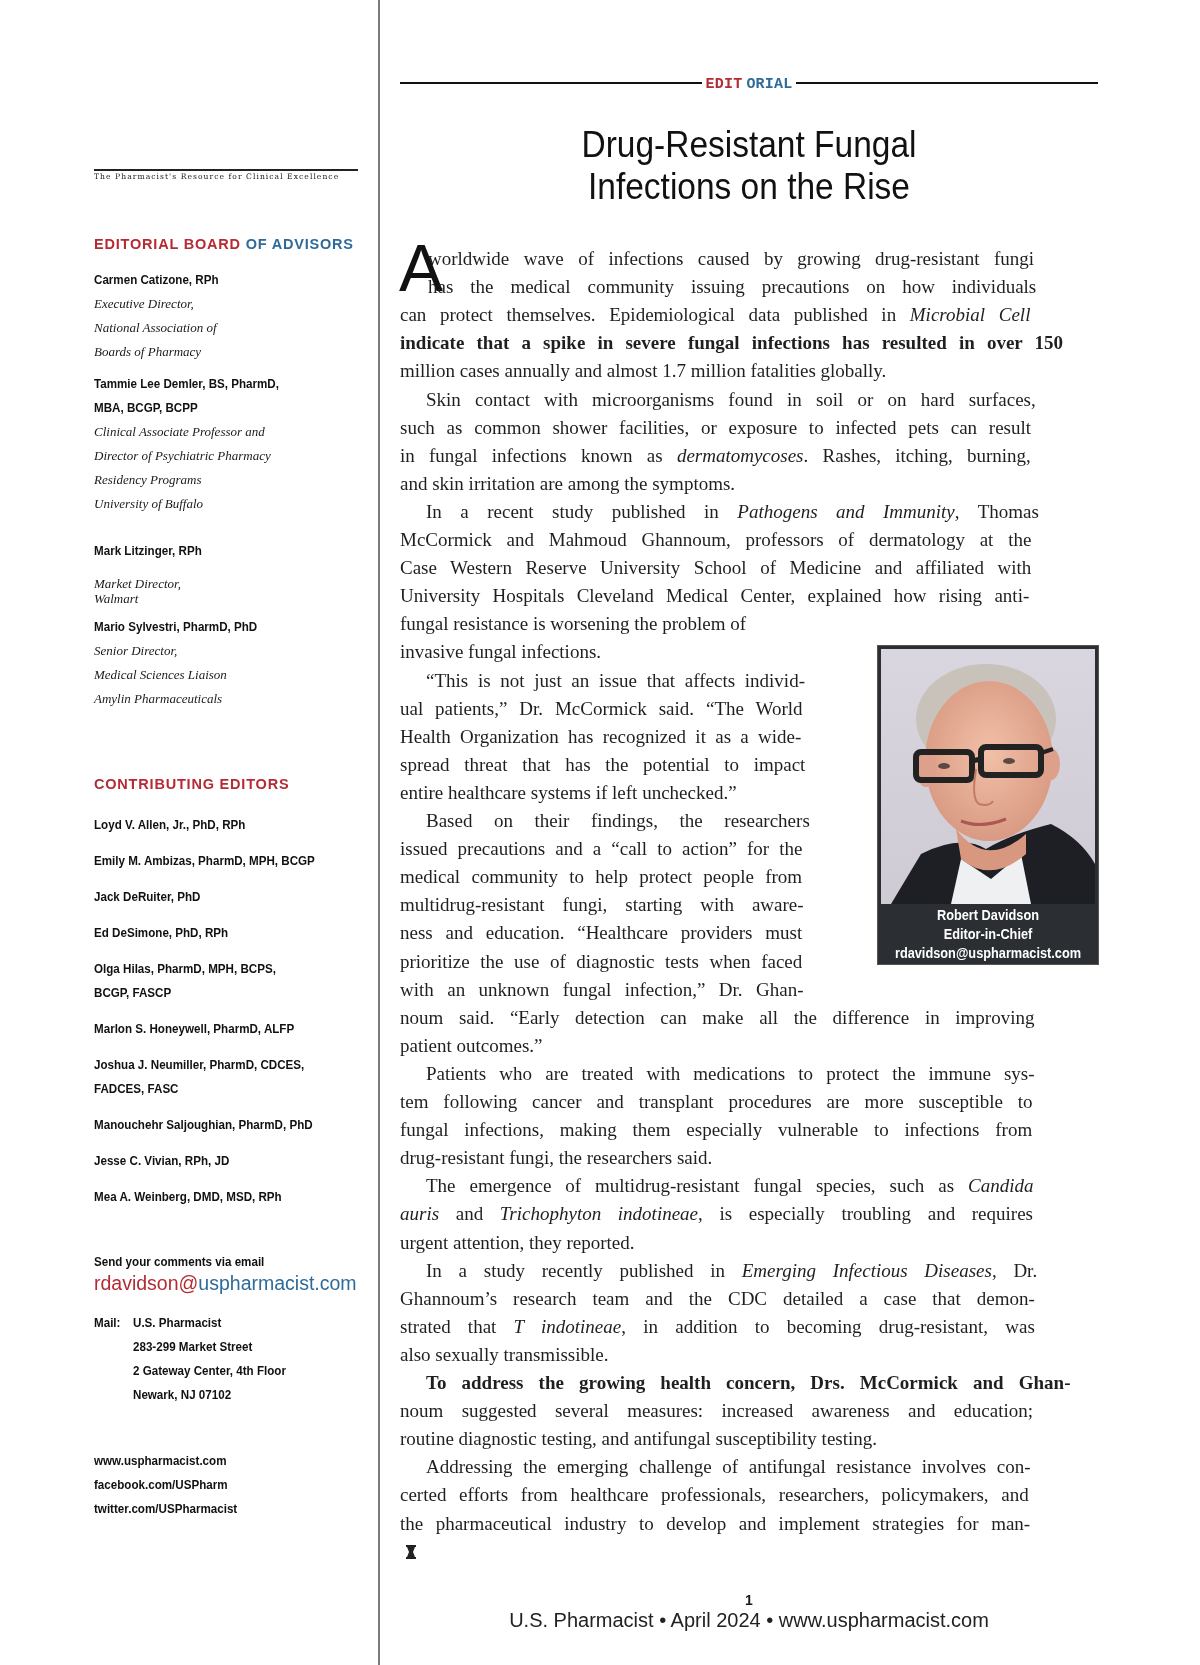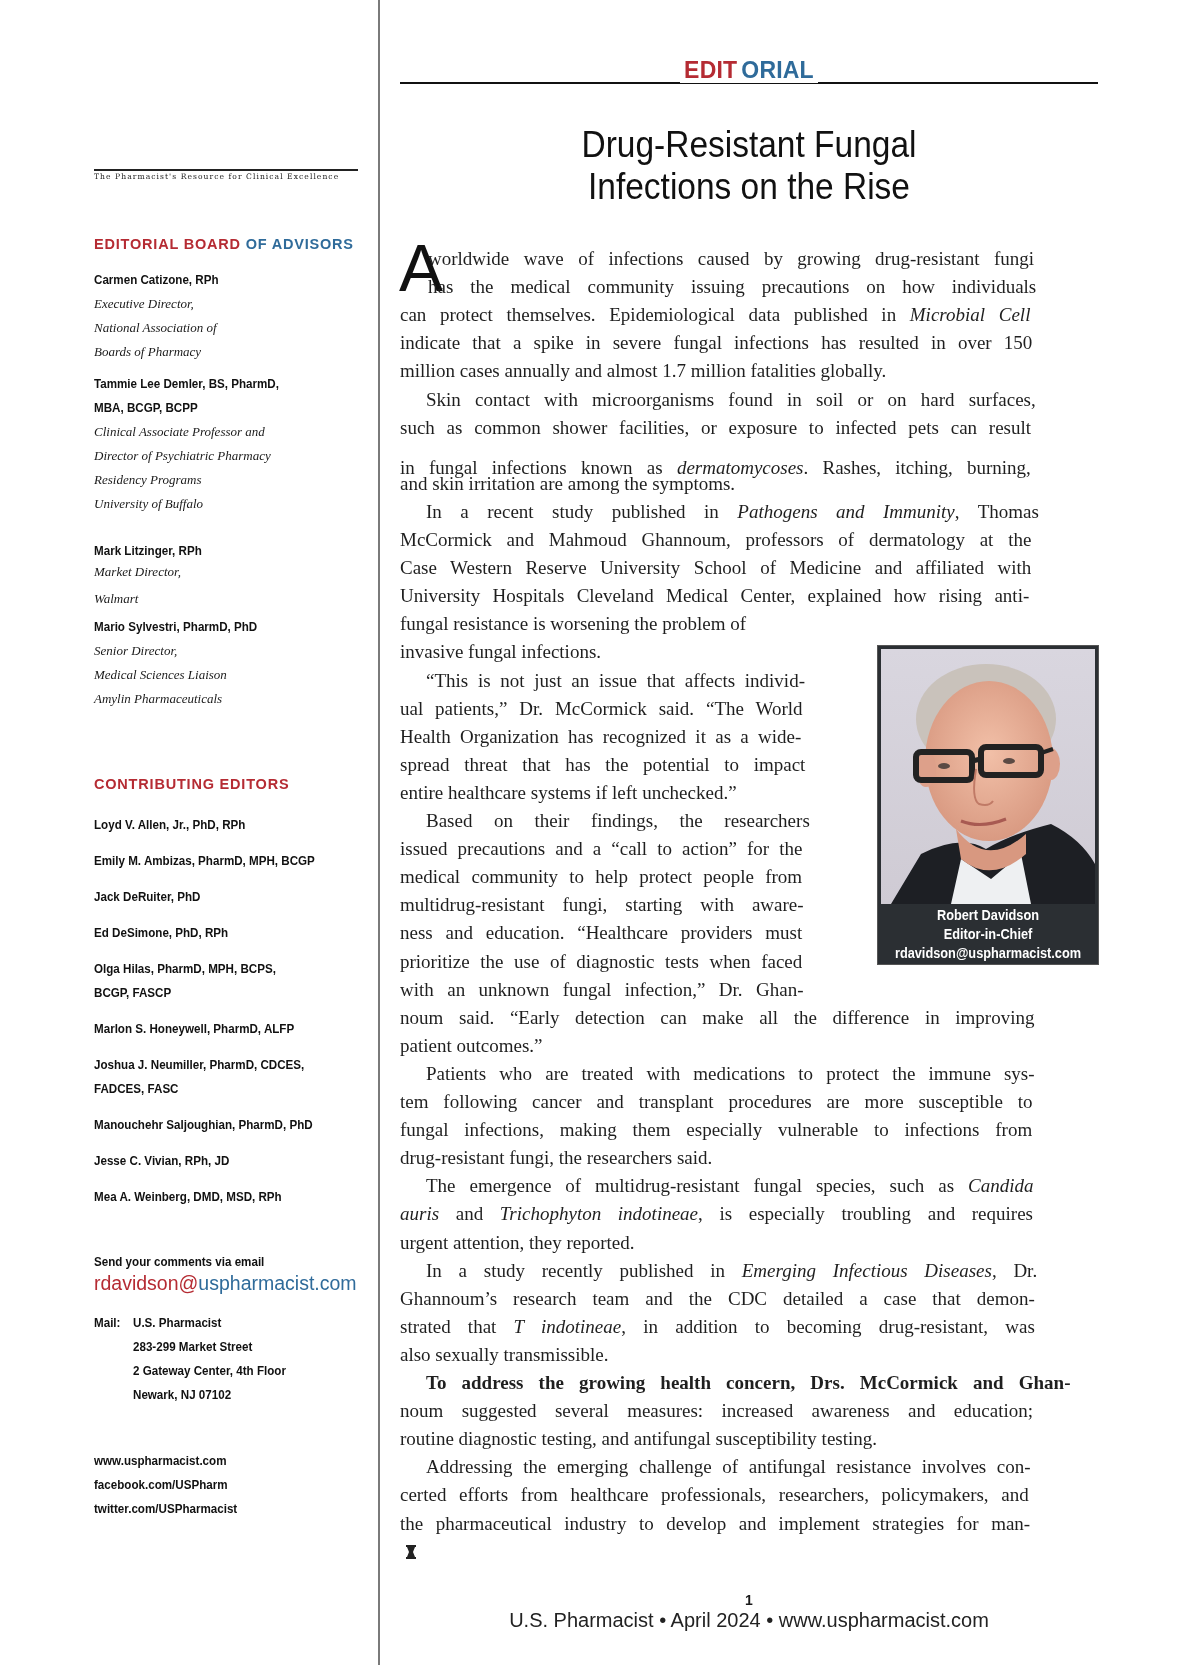--- a/index.html
+++ b/index.html
@@ -15,21 +15,21 @@
   .sec-head { position: absolute; left: 94px; font-family: "Liberation Sans", sans-serif; font-weight: bold; font-size: 14.5px; letter-spacing: 0.8px; white-space: nowrap; }
   .red { color: #b52b33; }
   .blue { color: #2f6b9a; }
 
   .cond { font-family: "Liberation Sans", sans-serif; font-weight: bold; font-size: 13.5px; color: #111; transform-origin: left top; transform: scaleX(0.86); white-space: nowrap; line-height: 24px; }
   .ital { font-family: Liberation Serif, serif; font-style: italic; font-size: 13px; color: #1a1a1a; white-space: nowrap; line-height: 24px; }
   .sb { position: absolute; left: 94px; }
 
   
   .head-rule { position: absolute; left: 400px; top: 82px; width: 698px; height: 2px; background: #111; }
-  .kicker { position: absolute; left: 400px; top: 57px; width: 698px; text-align: center; font-family: Liberation Sans, sans-serif; font-weight: bold; font-size: 23px; letter-spacing: 0.2px; line-height: 26px; }
+  .kicker { position: absolute; left: 400px; top: 72px; width: 698px; text-align: center; font-family: Liberation Mono, monospace; font-weight: bold; font-size: 15px; letter-spacing: 0.2px; line-height: 26px; }
   .kicker span { background: #fff; padding: 0 2px; }
   .title { position: absolute; left: 400px; top: 124px; width: 698px; text-align: center; font-family: "Liberation Sans", sans-serif; font-size: 36px; line-height: 42px; color: #111; transform: scaleX(0.93); transform-origin: center top; }
 
   .body-line { position: absolute; font-family: "Liberation Serif", serif; font-size: 19px; color: #1f1f1f; white-space: nowrap; line-height: 28px; }
   .body-line i { font-style: italic; }
   .dropcap { position: absolute; left: 399px; top: 238px; font-family: "Liberation Sans", sans-serif; font-size: 66px; line-height: 60px; color: #111; }
 
   .photo { position: absolute; left: 877px; top: 645px; width: 220px; height: 318px; background: #2b2f33; border: 1px solid #555; }
   .photo-img { position: absolute; left: 3px; top: 3px; width: 214px; height: 255px; overflow: hidden; background: linear-gradient(180deg, #d9d6df 0%, #cfcbd4 100%); }
   .photo-cap { position: absolute; left: 0; top: 260px; width: 220px; text-align: center; color: #fff; font-family: "Liberation Sans", sans-serif; font-weight: bold; font-size: 14.5px; line-height: 19px; }
@@ -56,21 +56,21 @@
     <div class="sb ital" style="top: 292px;">Executive Director,</div>
     <div class="sb ital" style="top: 316px;">National Association of</div>
     <div class="sb ital" style="top: 340px;">Boards of Pharmacy</div>
     <div class="sb cond" style="top: 372px;">Tammie Lee Demler, BS, PharmD,</div>
     <div class="sb cond" style="top: 396px;">MBA, BCGP, BCPP</div>
     <div class="sb ital" style="top: 420px;">Clinical Associate Professor and</div>
     <div class="sb ital" style="top: 444px;">Director of Psychiatric Pharmacy</div>
     <div class="sb ital" style="top: 468px;">Residency Programs</div>
     <div class="sb ital" style="top: 492px;">University of Buffalo</div>
     <div class="sb cond" style="top: 539px;">Mark Litzinger, RPh</div>
-    <div class="sb ital" style="top: 560px;">Market Director,</div>
+    <div class="sb ital" style="top: 572px;">Market Director,</div>
     <div class="sb ital" style="top: 587px;">Walmart</div>
     <div class="sb cond" style="top: 615px;">Mario Sylvestri, PharmD, PhD</div>
     <div class="sb ital" style="top: 639px;">Senior Director,</div>
     <div class="sb ital" style="top: 663px;">Medical Sciences Liaison</div>
     <div class="sb ital" style="top: 687px;">Amylin Pharmaceuticals</div>
   </div>
 
 <div class="sec-head red" style="top:776px">CONTRIBUTING EDITORS</div>
 <div id="sidebar-contrib">
     <div class="sb cond" style="top: 813px;">Loyd V. Allen, Jr., PhD, RPh</div>
@@ -112,25 +112,25 @@
 <div class="title">
   <div>Drug-Resistant Fungal</div>
   <div>Infections on the Rise</div>
 </div>
 
 <div class="dropcap">A</div>
 <div id="article-body">
     <div class="body-line" style="left: 428px; top: 245px; word-spacing: 9.67188px;"><span>worldwide wave of infections caused by growing drug-resistant fungi</span></div>
     <div class="body-line" style="left: 428px; top: 273.1px; word-spacing: 12.1797px;"><span>has the medical community issuing precautions on how individuals</span></div>
     <div class="body-line" style="left: 400px; top: 301.2px; word-spacing: 8.9082px;"><span>can protect themselves. Epidemiological data published in </span><i>Microbial Cell</i></div>
-    <div class="body-line" style="left: 400px; top: 329.3px; word-spacing: 7.40495px;"><span>indicate that a spike in severe fungal infections has resulted in over 150</span></div>
+    <div class="body-line" style="left: 400px; top: 329.3px; word-spacing: 7.40495px; font-weight: bold;"><span>indicate that a spike in severe fungal infections has resulted in over 150</span></div>
     <div class="body-line" style="left: 400px; top: 357.4px;"><span>million cases annually and almost 1.7 million fatalities globally.</span></div>
     <div class="body-line" style="left: 426px; top: 385.5px; word-spacing: 9.45156px;"><span>Skin contact with microorganisms found in soil or on hard surfaces,</span></div>
     <div class="body-line" style="left: 400px; top: 413.6px; word-spacing: 7.00284px;"><span>such as common shower facilities, or exposure to infected pets can result</span></div>
-    <div class="body-line" style="left: 400px; top: 441.7px; word-spacing: 9.4668px; margin-top: 12px;"><span>in fungal infections known as </span><i>dermatomycoses</i><span>. Rashes, itching, burning,</span></div>
+    <div class="body-line" style="left: 400px; top: 441.7px; word-spacing: 9.4668px;"><span>in fungal infections known as </span><i>dermatomycoses</i><span>. Rashes, itching, burning,</span></div>
     <div class="body-line" style="left: 400px; top: 469.8px;"><span>and skin irritation are among the symptoms.</span></div>
     <div class="body-line" style="left: 426px; top: 497.9px; word-spacing: 13.7188px;"><span>In a recent study published in </span><i>Pathogens and Immunity</i><span>, Thomas</span></div>
     <div class="body-line" style="left: 400px; top: 526px; word-spacing: 9.99023px;"><span>McCormick and Mahmoud Ghannoum, professors of dermatology at the</span></div>
     <div class="body-line" style="left: 400px; top: 554.1px; word-spacing: 8.76736px;"><span>Case Western Reserve University School of Medicine and affiliated with</span></div>
     <div class="body-line" style="left: 400px; top: 582.2px; word-spacing: 7.58398px;"><span>University Hospitals Cleveland Medical Center, explained how rising anti-</span></div>
     <div class="body-line" style="left: 400px; top: 610.3px;"><span>fungal resistance is worsening the problem of</span></div>
     <div class="body-line" style="left: 400px; top: 638.4px;"><span>invasive fungal infections.</span></div>
     <div class="body-line" style="left: 426px; top: 666.5px; word-spacing: 4.93359px;"><span>“This is not just an issue that affects individ-</span></div>
     <div class="body-line" style="left: 400px; top: 694.6px; word-spacing: 7.16146px;"><span>ual patients,” Dr. McCormick said. “The World</span></div>
     <div class="body-line" style="left: 400px; top: 722.7px; word-spacing: 4.54911px;"><span>Health Organization has recognized it as a wide-</span></div>

